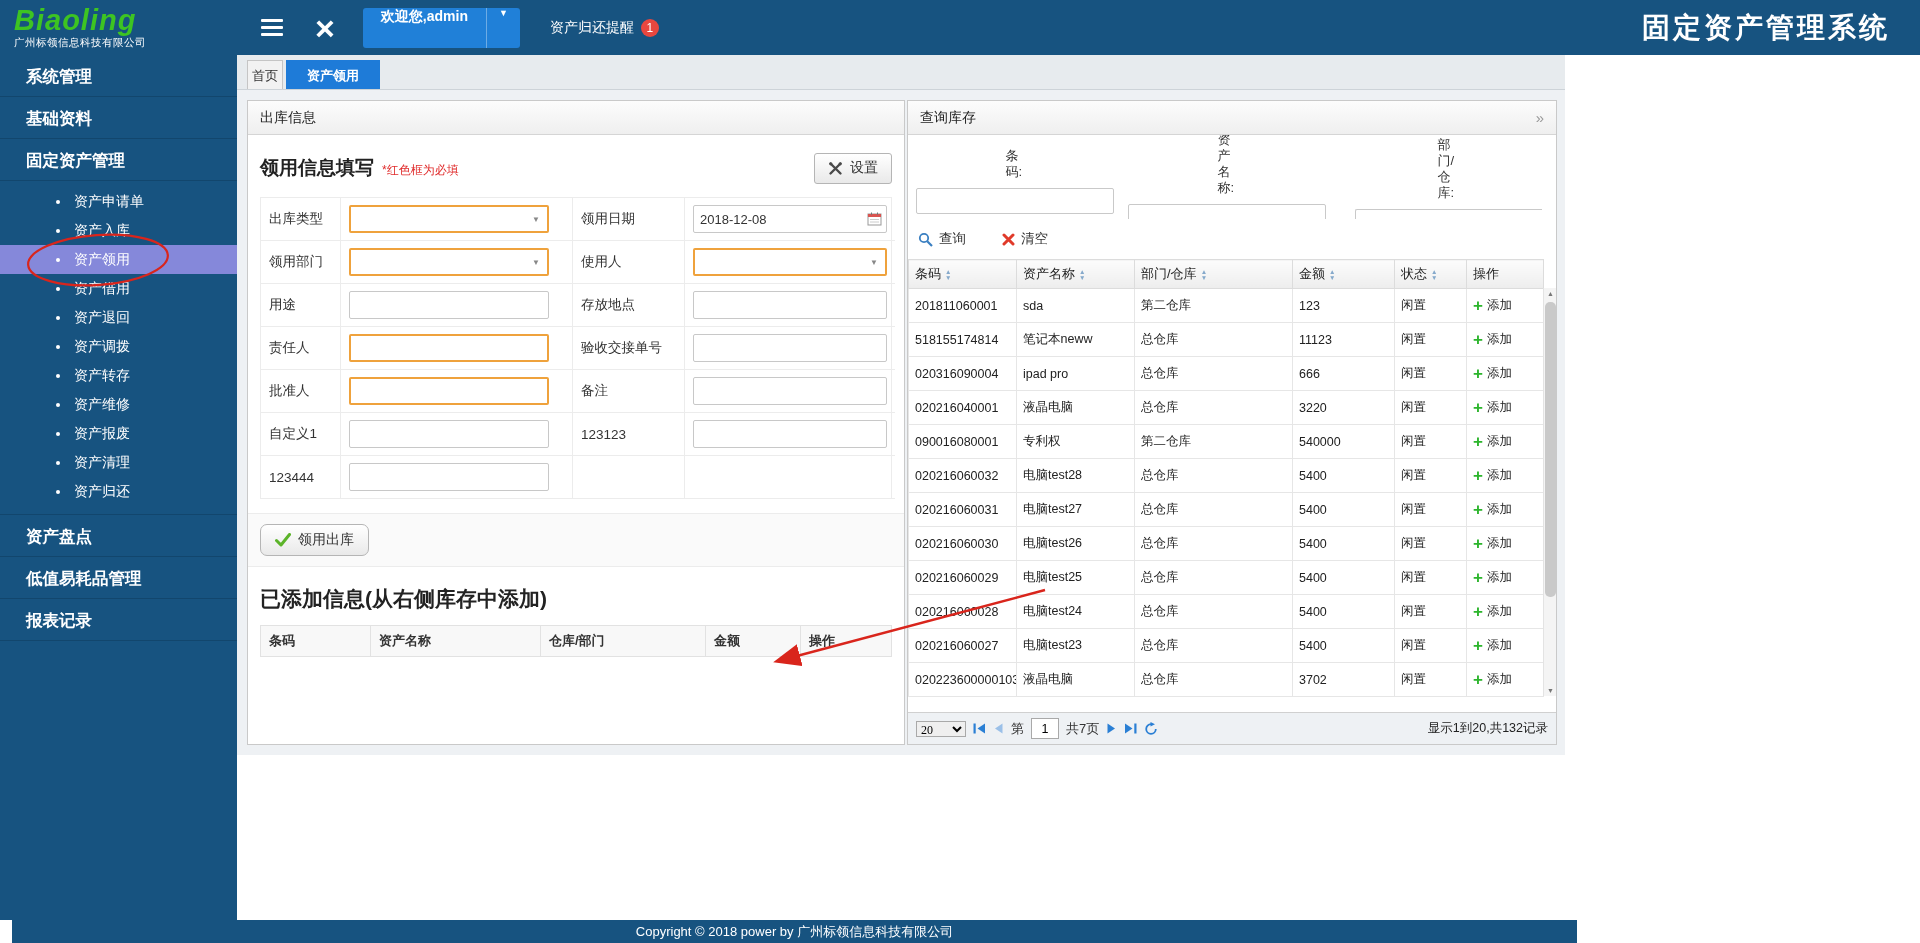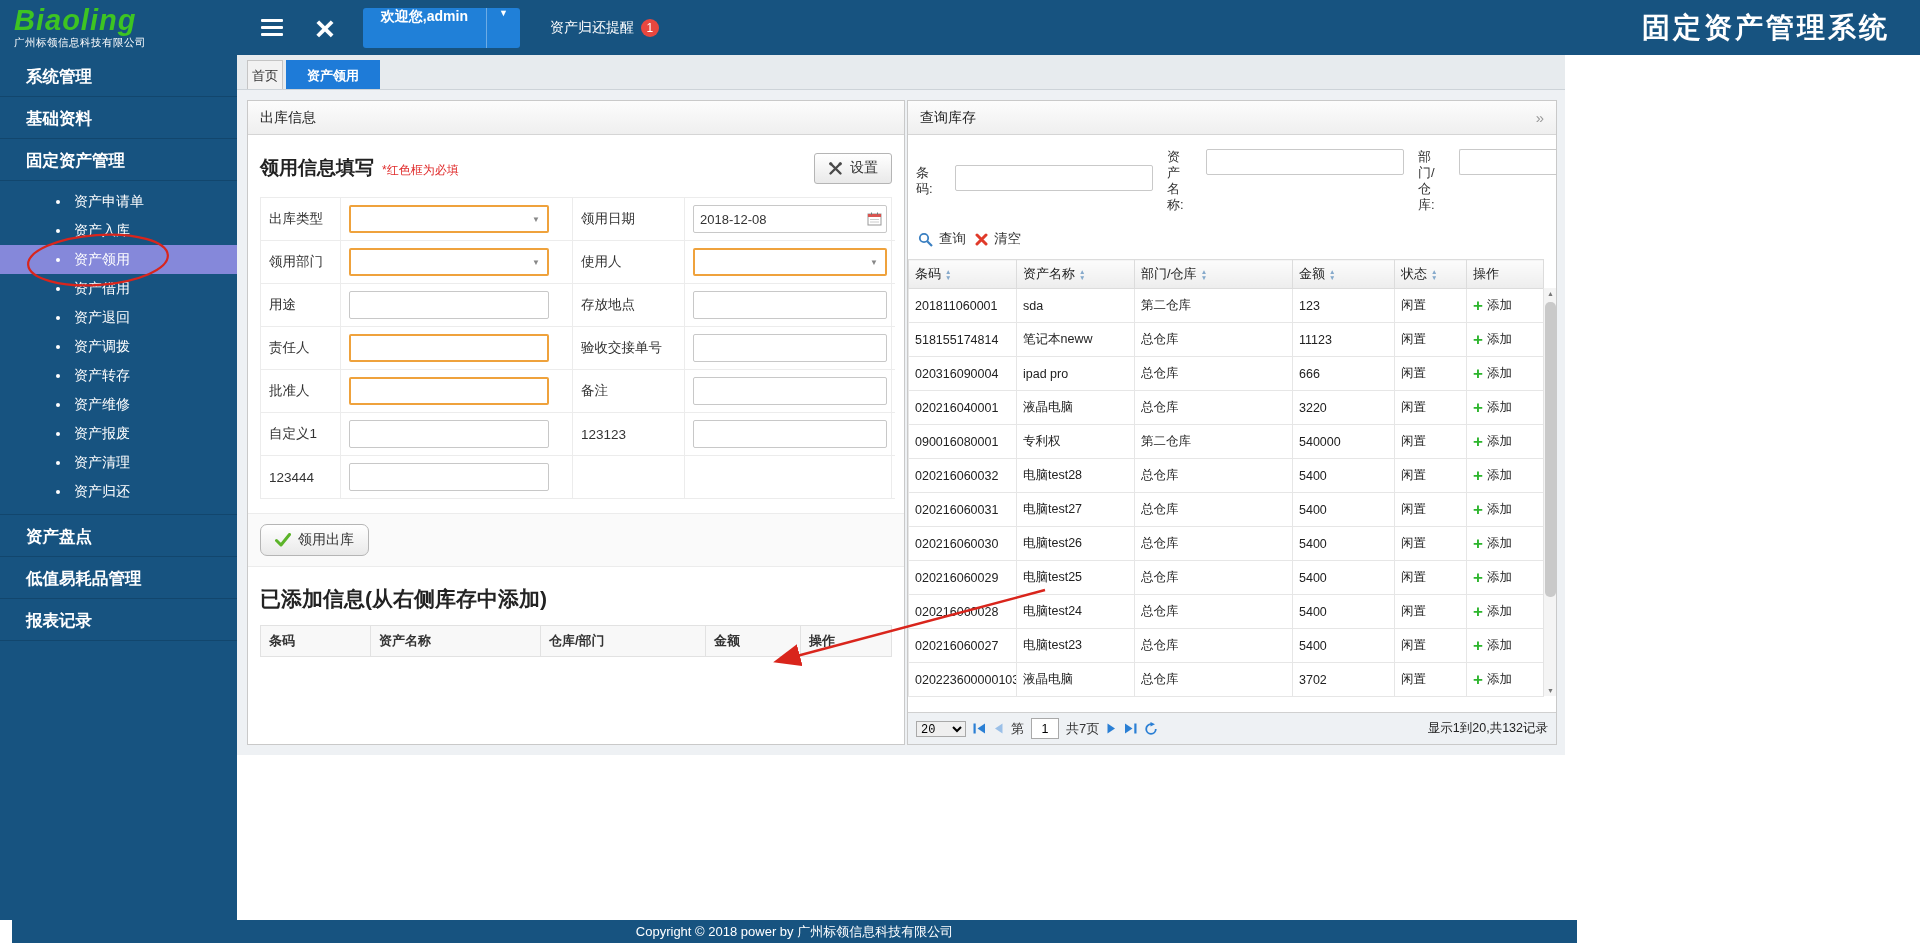--- a/index.html
+++ b/index.html
@@ -82,48 +82,48 @@
   .outbtn { height:32px; padding:0 14px; border:1px solid #b5b5b5; border-radius:7px;
     background:linear-gradient(#fff,#e9e9e9); display:inline-flex; align-items:center; gap:7px;
     font-size:14px; color:#333; cursor:pointer; font-family:inherit; }
   .added-title { margin:18px 0 12px; font-size:21px; font-weight:bold; color:#222; }
   .added-table { width:100%; border-collapse:collapse; table-layout:fixed; }
   .added-table th { height:31px; background:#f8f8f8; border:1px solid #e2e2e2;
     font-size:13px; font-weight:bold; color:#333; text-align:left; padding-left:8px; }
 
   
   .search-area { display:flex; align-items:center; height:84px; padding:10px 0 2px 8px; overflow:hidden; }
-  .sg { display:flex; align-items:flex-start; gap:20px; margin-right:14px; }
+  .sg { display:flex; align-items:center; gap:8px; margin-right:14px;flex-direction:column; }
   .sg.last { flex:1; margin-right:0; }
   .sg-label { width:19px; font-size:13px; line-height:16px; color:#333; word-break:break-all; }
   .sg-label.w2 { width:21px; }
   .sinput { width:198px; height:26px; border:1px solid #c9c9c9; border-radius:2px;
     font-size:13px; padding:0 5px; font-family:inherit; }
   .sg.last .sinput { flex:1; width:auto; min-width:40px; border-right:none; border-radius:2px 0 0 2px; }
-  .btn-row { display:flex; align-items:center; gap:9px; height:40px; padding:0 10px; }
+  .btn-row { display:flex; align-items:center; gap:36px; height:40px; padding:0 10px; }
   .icon-btn { display:inline-flex; align-items:center; gap:6px; font-size:13.5px; color:#333; cursor:pointer; }
   .tbl-wrap { position:relative; height:437px; }
   .inv-table { width:635px; border-collapse:collapse; table-layout:fixed; }
   .inv-table th { height:29px; background:linear-gradient(#fcfcfc,#ededed); border:1px solid #dcdcdc;
     font-size:13px; font-weight:400; color:#222; text-align:left; padding-left:6px; white-space:nowrap; }
   .inv-table td { height:34px; border:1px solid #e6e6e6; font-size:12.5px; color:#222;
     padding:0 3px 0 6px; white-space:nowrap; overflow:hidden; }
   .sort { display:inline-flex; flex-direction:column; vertical-align:middle; margin-left:4px;
     font-size:6.5px; line-height:5.5px; color:#85a9cb; cursor:pointer; }
   .sort::before { content:"▲"; } .sort::after { content:"▼"; }
   .addlink { display:inline-flex; align-items:center; gap:4px; cursor:pointer; }
   .plus { color:#2db52d; font-weight:bold; font-size:17px; line-height:14px; }
   .vscroll { position:absolute; top:29px; right:0; bottom:0; width:13px; background:#f4f4f4;
     border-left:1px solid #e3e3e3; cursor:pointer; }
   .sarrow { position:absolute; left:0; width:13px; text-align:center; font-size:7px; color:#777; }
   .sarrow.up { top:2px; } .sarrow.down { bottom:2px; }
   .vthumb { position:absolute; top:14px; left:1px; width:11px; height:295px; background:#c9c9c9; border-radius:5px; }
   .pagination { position:absolute; left:0; right:0; bottom:0; height:32px; background:#eef1f4;
     border-top:1px solid #d0d0d0; display:flex; align-items:center; gap:7px; padding:0 8px; }
-  .psize { width:50px; height:16px; font-size:12px; border:1px solid #a9a9a9; font-family:Liberation Mono, monospace; }
+  .psize { width:50px; height:16px; font-size:12px; border:1px solid #a9a9a9; font-family:Liberation Serif, serif; }
   .pgbtn { display:inline-flex; align-items:center; cursor:pointer; line-height:0; }
   .pgtext { font-size:13px; color:#333; }
   .pginput { width:28px; height:21px; border:1px solid #a9a9a9; text-align:center; font-size:12.5px; font-family:inherit; }
   .pgsummary { margin-left:auto; font-size:12.5px; color:#222; }
 
   
   .annotations { position:absolute; top:0; left:0; pointer-events:none; z-index:999; }
 </style>
 </head>
 <body>

